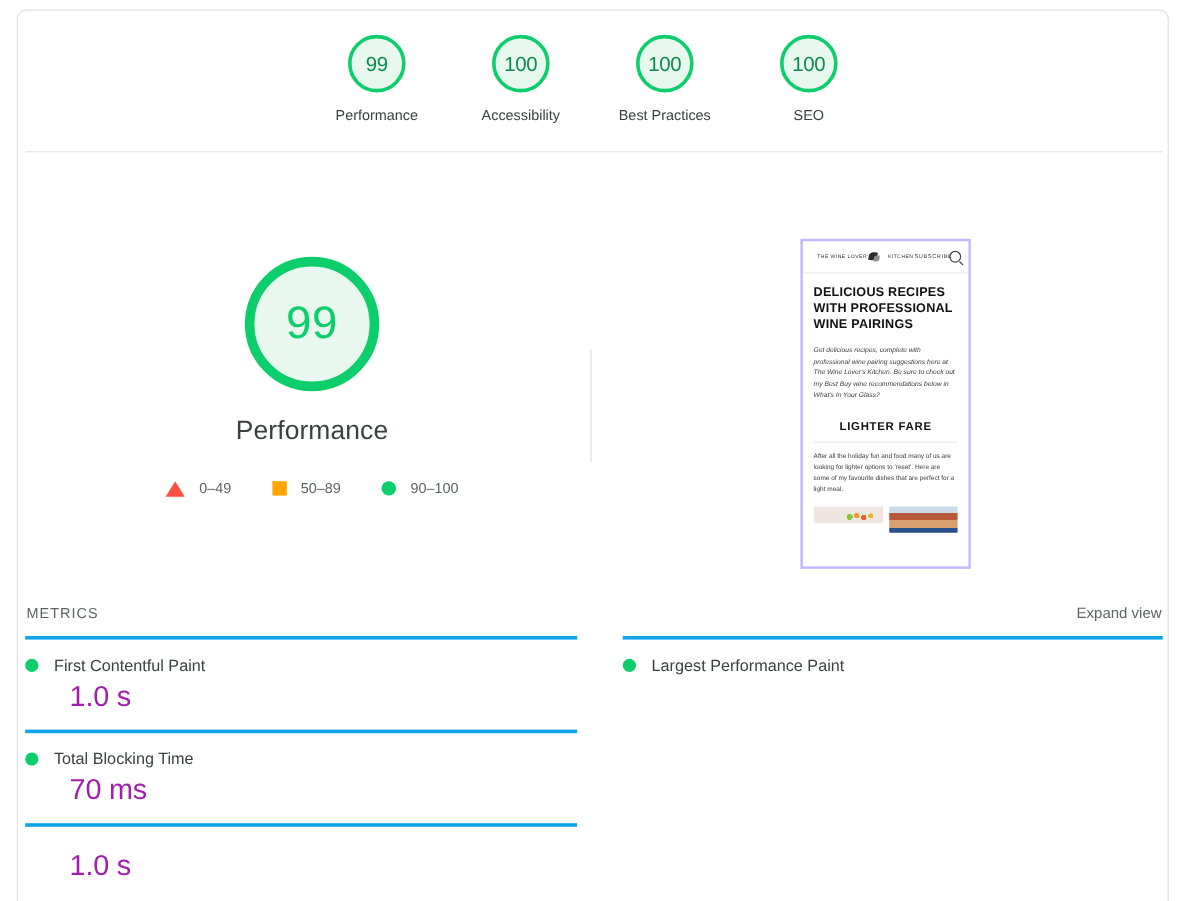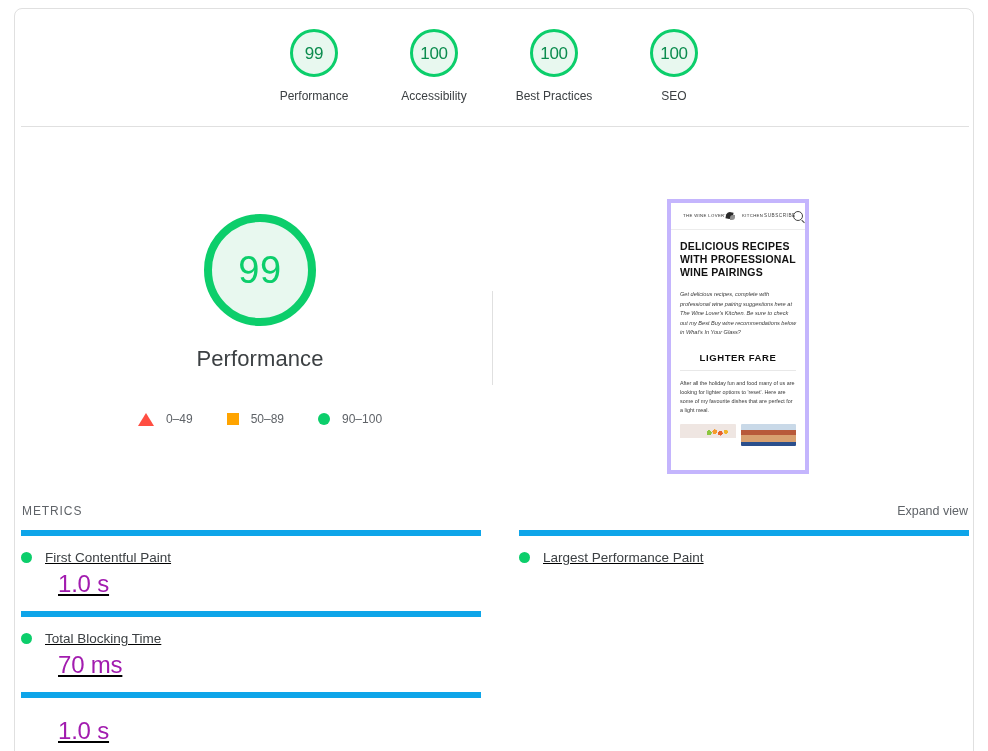--- a/index.html
+++ b/index.html
@@ -129,21 +129,21 @@
     font-size: 12.5px;
     line-height: 20px;
     color: #5f6368;
   }
   .perf-desc a {
     color: #4285f4;
     text-decoration: none;
   }
 
   .legend {
-    margin-top: 40px;
+    margin-top: 28px;
     display: flex;
     align-items: center;
     gap: 34px;
   }
   .legend-item {
     display: flex;
     align-items: center;
     gap: 12px;
   }
   .legend-label {
@@ -176,21 +176,21 @@
     background: #e0e0e0;
   }
 
   
   .thumb-wrap {
     position: absolute;
     left: 652px;
     top: 72px;
     width: 142px;
     height: 275px;
-    border: 4px solid #c4b5fd;
+    border: 2px solid #c4b5fd;
     background: #ffffff;
     box-sizing: border-box;
     overflow: hidden;
   }
   .thumb-header {
     height: 26px;
     border-bottom: 1px solid #ececec;
     display: flex;
     align-items: center;
     padding: 0 7px;
@@ -333,23 +333,22 @@
     left: 6px;
     top: 521px;
     width: 948px;
     display: flex;
   }
   .metrics-col { width: 474px; box-sizing: border-box; }
   .metrics-col.left { padding-right: 14px; }
   .metrics-col.right { padding-left: 24px; }
 
   .metric-row {
-    border-top: 6px solid #0ea5e9;
+    border-top: 3px solid #0ea5e9;
     padding: 14px 0 12px 0;
-    text-decoration: underline;
   }
   .metric-name {
     display: flex;
     align-items: center;
     gap: 13px;
     font-size: 13.5px;
     color: #3c4043;
   }
   .dot {
     width: 11px; height: 11px;

